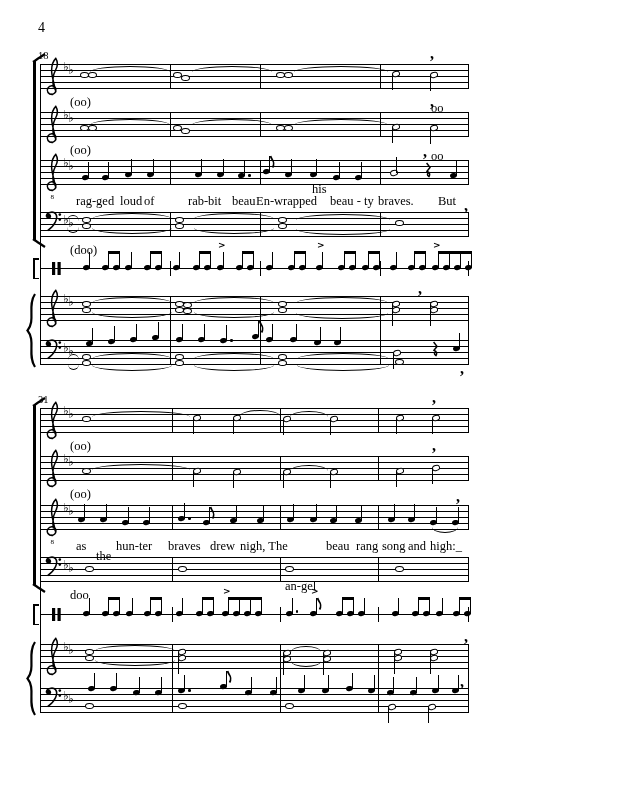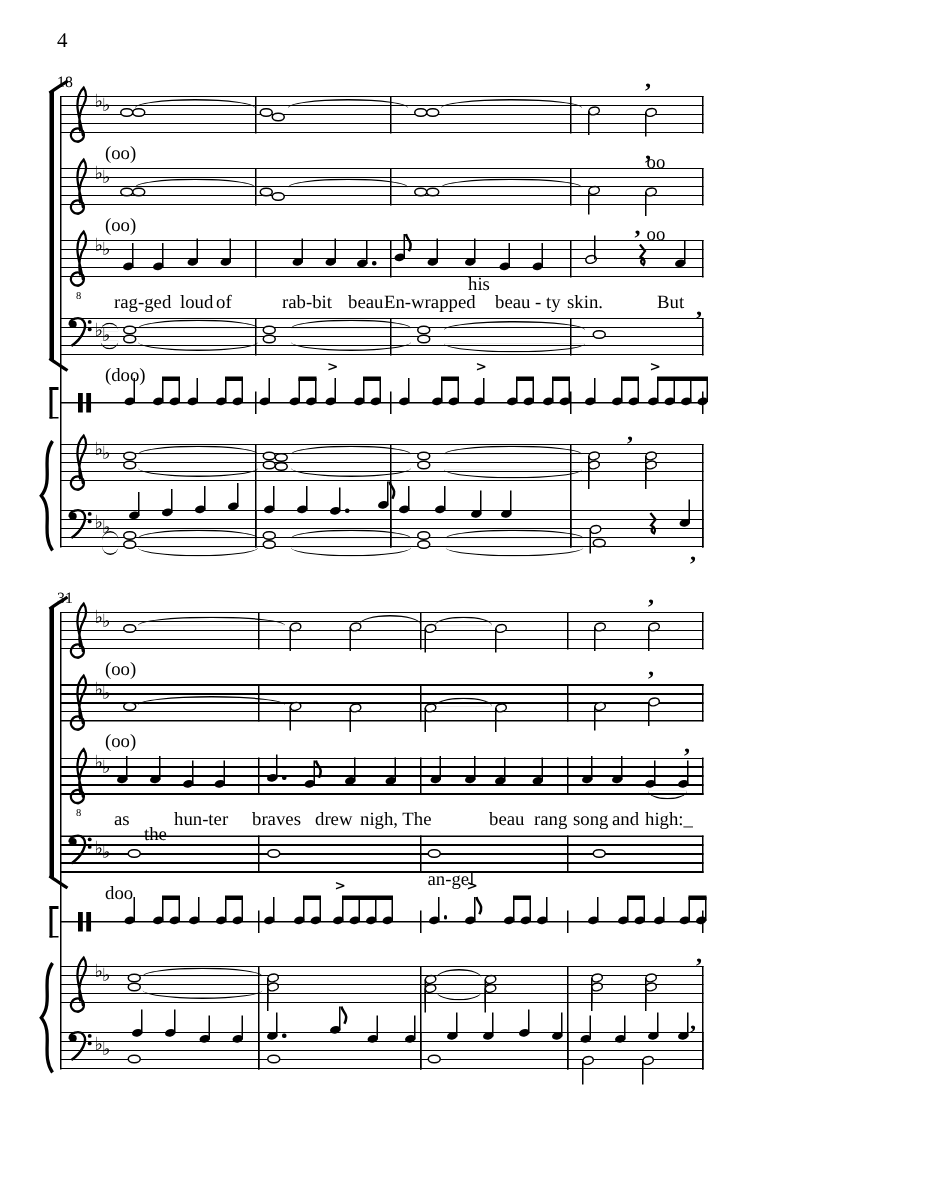--- a/index.html
+++ b/index.html
@@ -211,21 +211,21 @@
           <div class="stem" style="position: absolute; left: 6px; top: -13px; height: 15.5px;"></div>
         </div>
         <div class="lyr" style="position: absolute; left: 36px; top: 34px;">rag-ged</div>
         <div class="lyr" style="position: absolute; left: 80px; top: 34px;">loud</div>
         <div class="lyr" style="position: absolute; left: 104px; top: 34px;">of</div>
         <div class="lyr" style="position: absolute; left: 148px; top: 34px;">rab-bit</div>
         <div class="lyr" style="position: absolute; left: 192px; top: 34px;">beau</div>
         <div class="lyr" style="position: absolute; left: 216px; top: 34px;">En-wrapped</div>
         <div class="lyr" style="position: absolute; left: 272px; top: 22px;">his</div>
         <div class="lyr" style="position: absolute; left: 290px; top: 34px;">beau - ty</div>
-        <div class="lyr" style="position: absolute; left: 338px; top: 34px;">skin.</div>
+        <div class="lyr" style="position: absolute; left: 338px; top: 34px;">braves.</div>
         <div class="lyr" style="position: absolute; left: 398px; top: 34px;">But</div>
         <div class="breath" style="position: absolute; left: 383px; top: -13px;">,</div>
       </div>
       <div class="staff l5" style="position: absolute; left: 40px; top: 212px; width: 429px;">
         <div style="position: absolute; left: 5px; top: -1px;">
           <svg width="17" height="23" viewBox="0 0 17 23">
             <circle cx="3.6" cy="5.2" r="2.5"></circle>
             <path d="M1.4 5.4 C1.2 1.4 8 -0.4 10.6 2.8 C13.6 6.6 10 14.6 2.6 19.6" fill="none" stroke="#000" stroke-width="1.6"></path>
             <circle cx="14.8" cy="3.6" r="1.3"></circle>
             <circle cx="14.8" cy="8.6" r="1.3"></circle>

